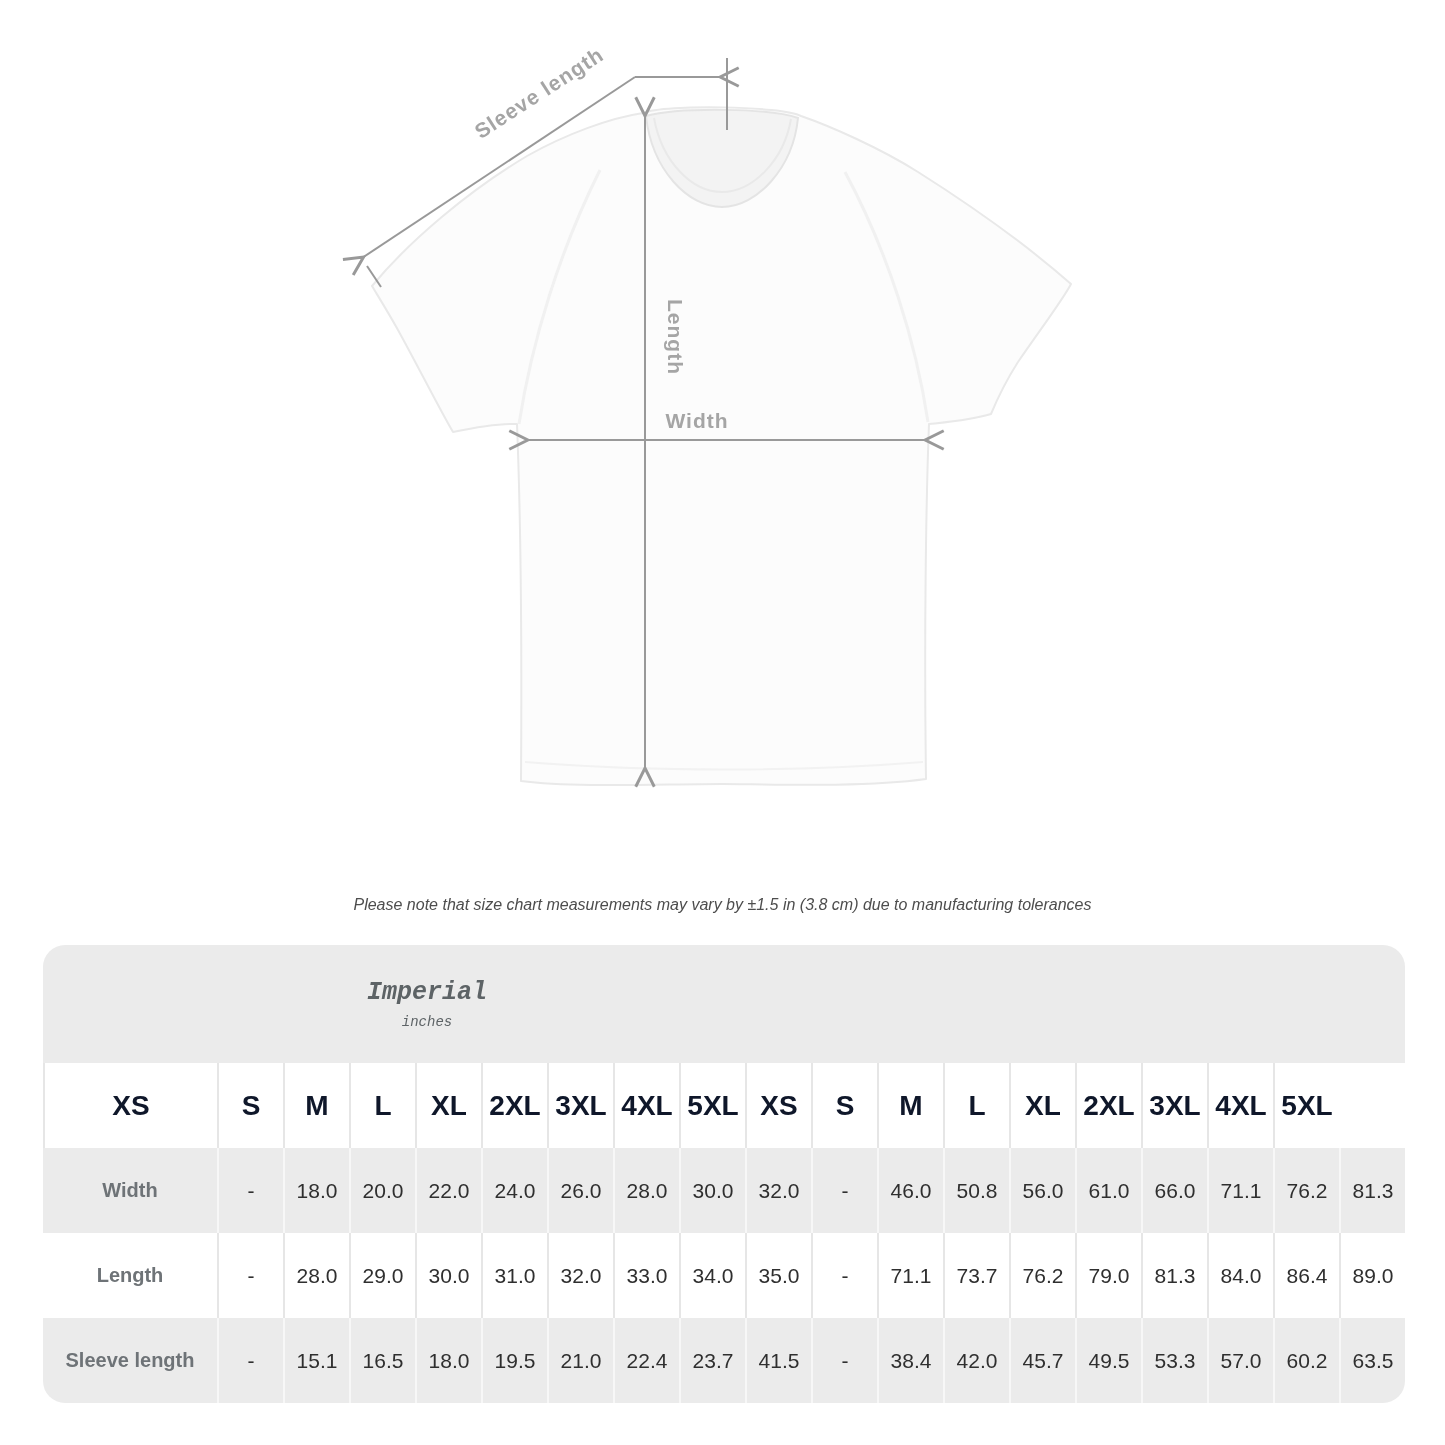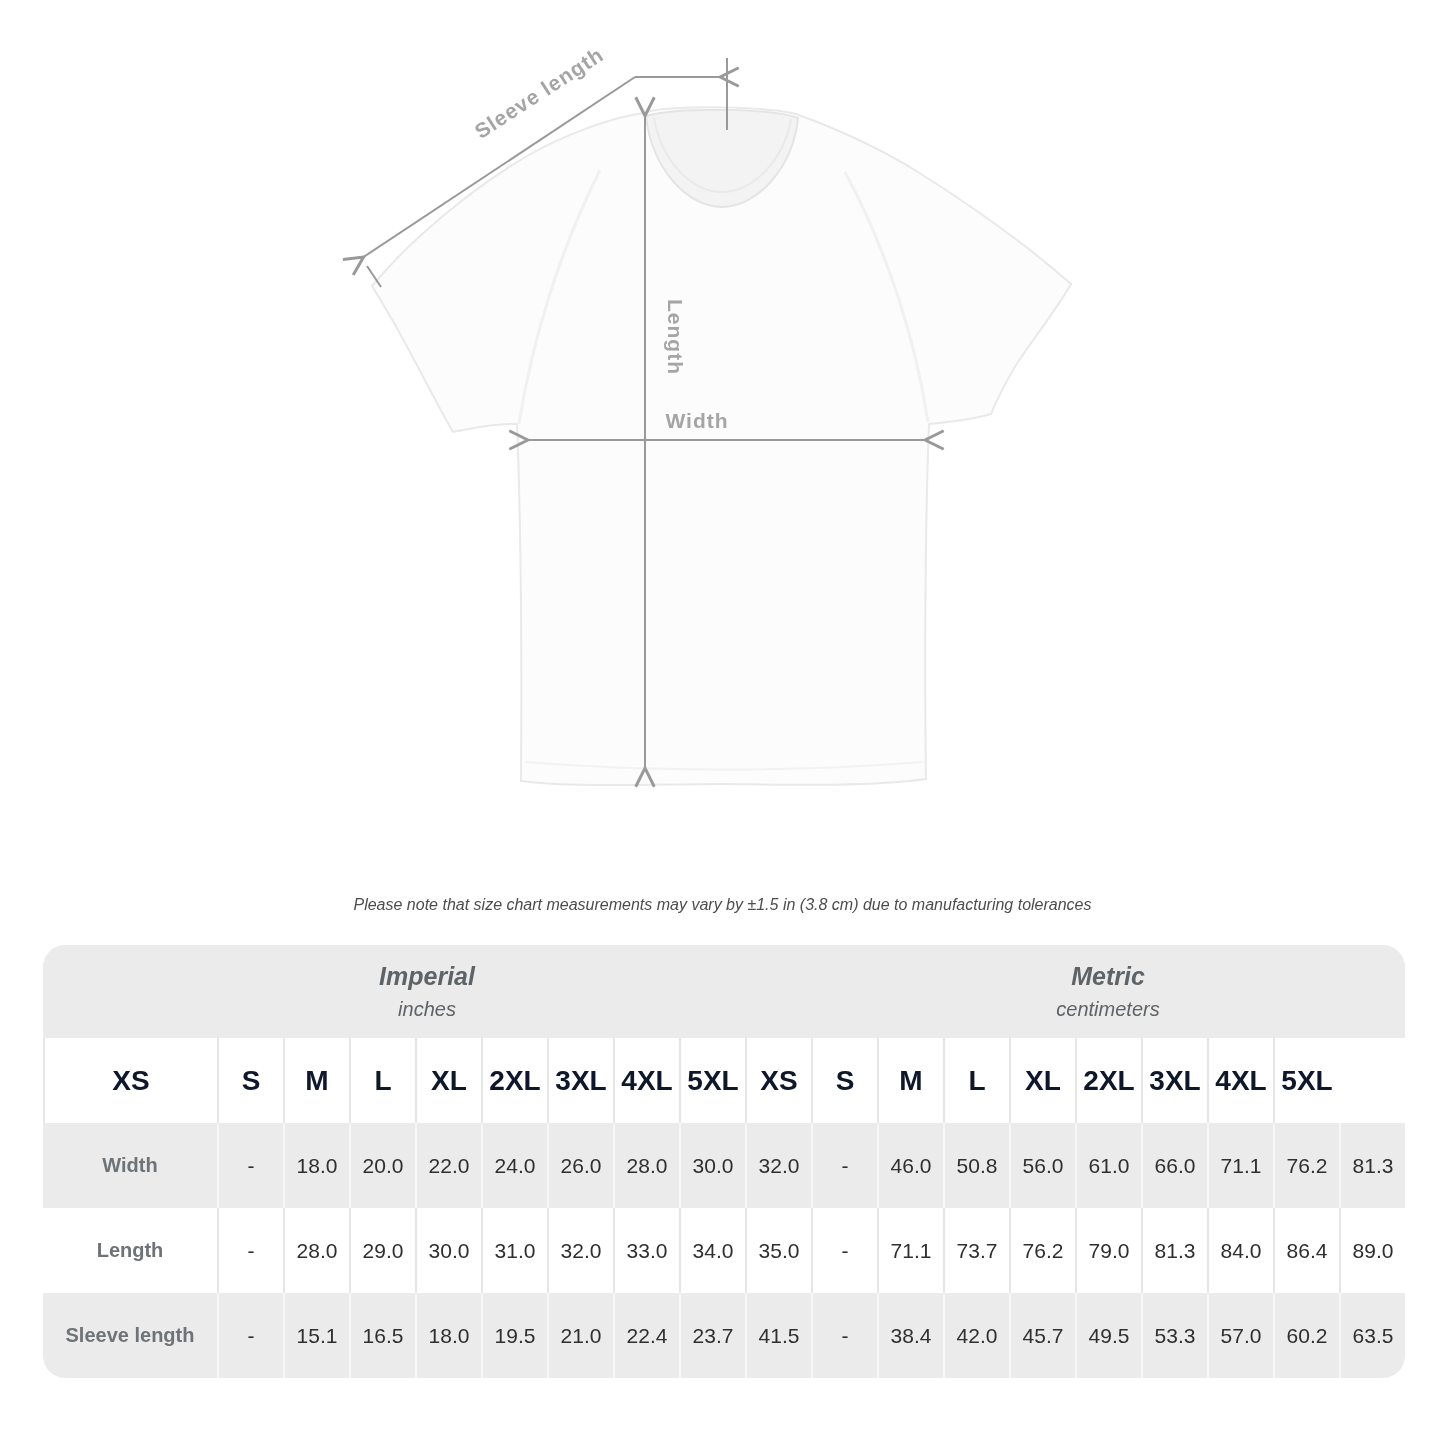--- a/index.html
+++ b/index.html
@@ -15,26 +15,26 @@
     position:absolute;left:0;top:845px;width:1445px;text-align:center;
     font-size:31px;font-weight:bold;color:#303030;letter-spacing:.3px;
   }
   .subtitle{
     position:absolute;left:0;top:896px;width:1445px;text-align:center;
     font-size:16px;font-style:italic;color:#4d4d4d;
   }
   
   .size-table{position:absolute;left:43px;top:945px;width:1362px;}
   .band{
-    display:grid;grid-template-columns:768px 1fr;height:93px;
-    background:#ebebeb;border-radius:22px 22px 0 0;
+    display:grid;grid-template-columns:768px 1fr;height:118px;
+    background:#ebebeb;border-radius:22px 22px 0 0;font-family:Liberation Mono, monospace;
   }
   .band-cell{display:flex;flex-direction:column;align-items:center;justify-content:center;gap:7px;}
   .band-name{font-size:25px;font-weight:bold;font-style:italic;color:#5d6366;}
-  .band-unit{font-size:20px;font-style:italic;color:#5d6366;}
+  .band-unit{font-size:14px;font-style:italic;color:#5d6366;}
   .trow{
     display:grid;grid-template-columns:174px repeat(18,1fr);
     height:85px;align-items:center;background:#ffffff;--sep:#e6e6e6;
   }
   .trow.stripe{background:#ebebeb;--sep:#f7f7f7;}
   .trow.last{border-radius:0 0 22px 22px;overflow:hidden;}
   .tcell{
     height:100%;display:flex;align-items:center;justify-content:center;
     font-size:21px;color:#2f2f2f;border-left:2px solid var(--sep);
   }
@@ -104,24 +104,20 @@
     <text class="dim-label" x="697" y="428" text-anchor="middle">Width</text>
   </svg>
 
   <div class="subtitle">Please note that size chart measurements may vary by ±1.5 in (3.8 cm) due to manufacturing tolerances</div>
 
   <div class="size-table">
     <div class="band">
       <div class="band-cell">
         <div class="band-name">Imperial</div>
         <div class="band-unit">inches</div>
-      </div>
-      <div class="band-cell">
-        <div class="band-name">Metric</div>
-        <div class="band-unit">centimeters</div>
       </div>
     </div>
     <div id="table-body">
         <div class="trow ">
           <div class="tcell size-head">XS</div>
           <div class="tcell size-head">S</div>
           <div class="tcell size-head">M</div>
           <div class="tcell size-head">L</div>
           <div class="tcell size-head">XL</div>
           <div class="tcell size-head">2XL</div>

